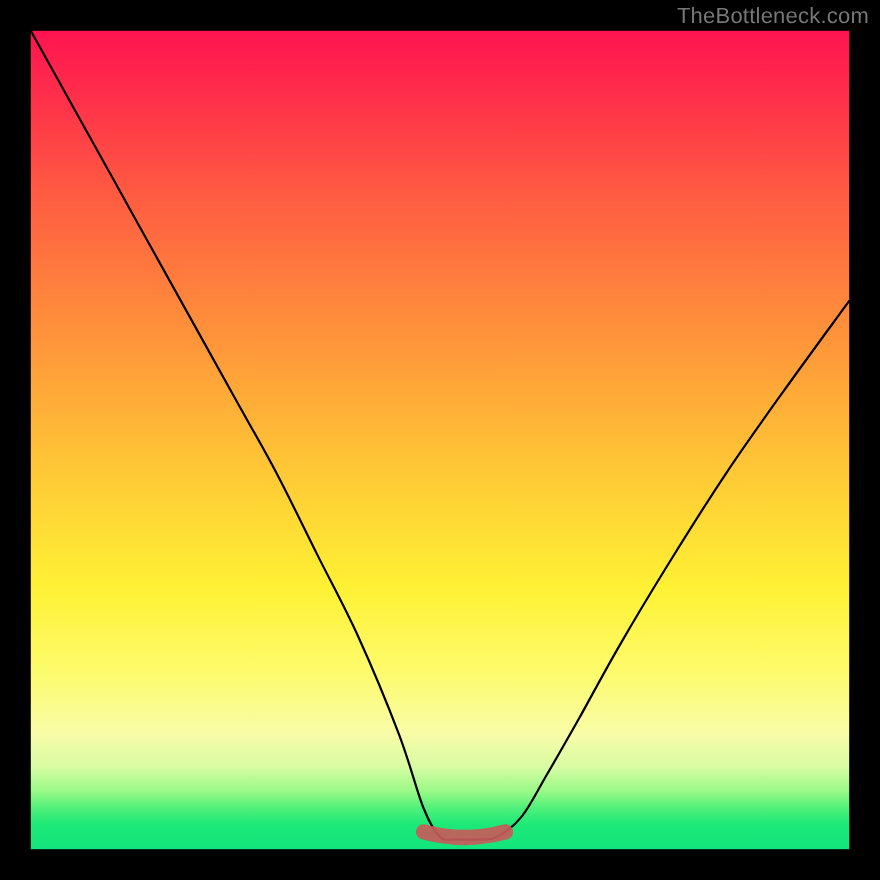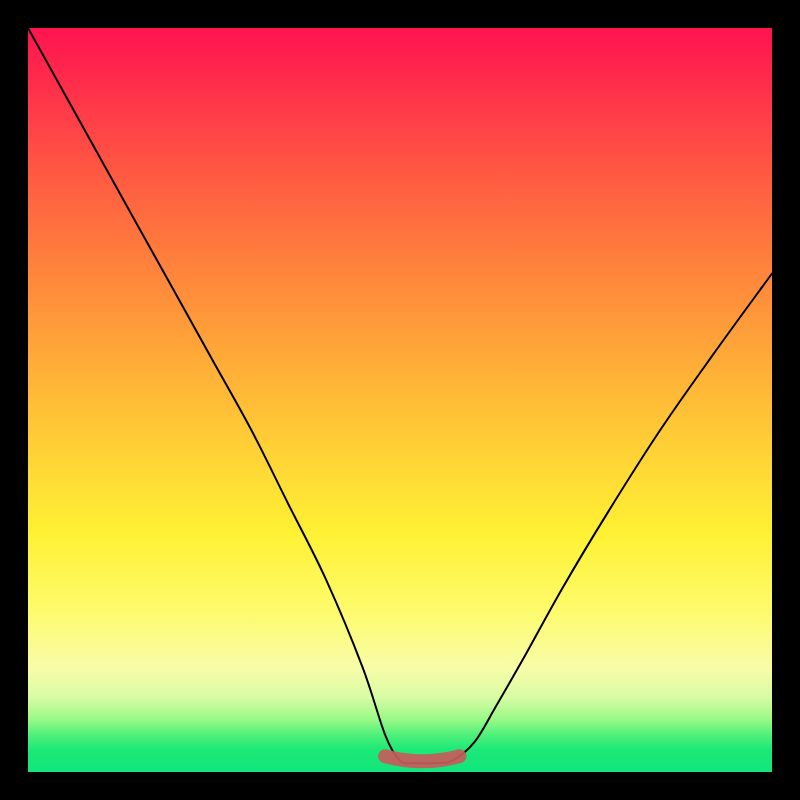--- a/index.html
+++ b/index.html
@@ -71,20 +71,21 @@
     stroke: #c75b5b;
     stroke-width: 14;
     stroke-linecap: round;
     opacity: 0.92;
   }
 </style>
 </head>
 <body>
 
 <div class="frame">
+  <div class="watermark">TheBottleneck.com</div>
 
   <div class="plot">
     <svg class="curve" viewBox="0 0 744 744" preserveAspectRatio="none">
       <path class="curve-main" d="M 0.0 0.0 C 6.2 11.2 24.8 44.6 37.2 67.0 C 49.6 89.3 62.0 111.6 74.4 133.9 C 86.8 156.2 99.2 178.6 111.6 200.9 C 124.0 223.2 136.4 245.5 148.8 267.8 C 161.2 290.2 173.6 312.5 186.0 334.8 C 198.4 357.1 210.8 378.2 223.2 401.8 C 235.6 425.3 248.0 451.4 260.4 476.2 C 272.8 501.0 285.2 523.3 297.6 550.6 C 310.0 577.8 324.9 613.8 334.8 639.8 C 344.7 665.9 350.9 691.3 357.1 706.8 C 363.3 722.3 367.0 728.1 372.0 732.8 C 377.0 737.6 380.7 734.7 386.9 735.1 C 393.1 735.4 403.0 735.4 409.2 735.1 C 415.4 734.7 417.9 736.3 424.1 732.8 C 430.3 729.4 439.0 723.5 446.4 714.2 C 453.8 704.9 460.0 691.9 468.7 677.0 C 477.4 662.2 487.3 644.8 498.5 625.0 C 509.6 605.1 522.0 581.6 535.7 558.0 C 549.3 534.4 564.2 509.6 580.3 483.6 C 596.4 457.6 615.0 427.8 632.4 401.8 C 649.8 375.7 665.9 353.4 684.5 327.4 C 703.1 301.3 734.1 259.2 744.0 245.5"></path>
       <path class="valley-band" d="M 357.1 728.3 Q 394.3 738.3 431.5 728.3"></path>
     </svg>
   </div>
 </div>
 
 </body></html>

